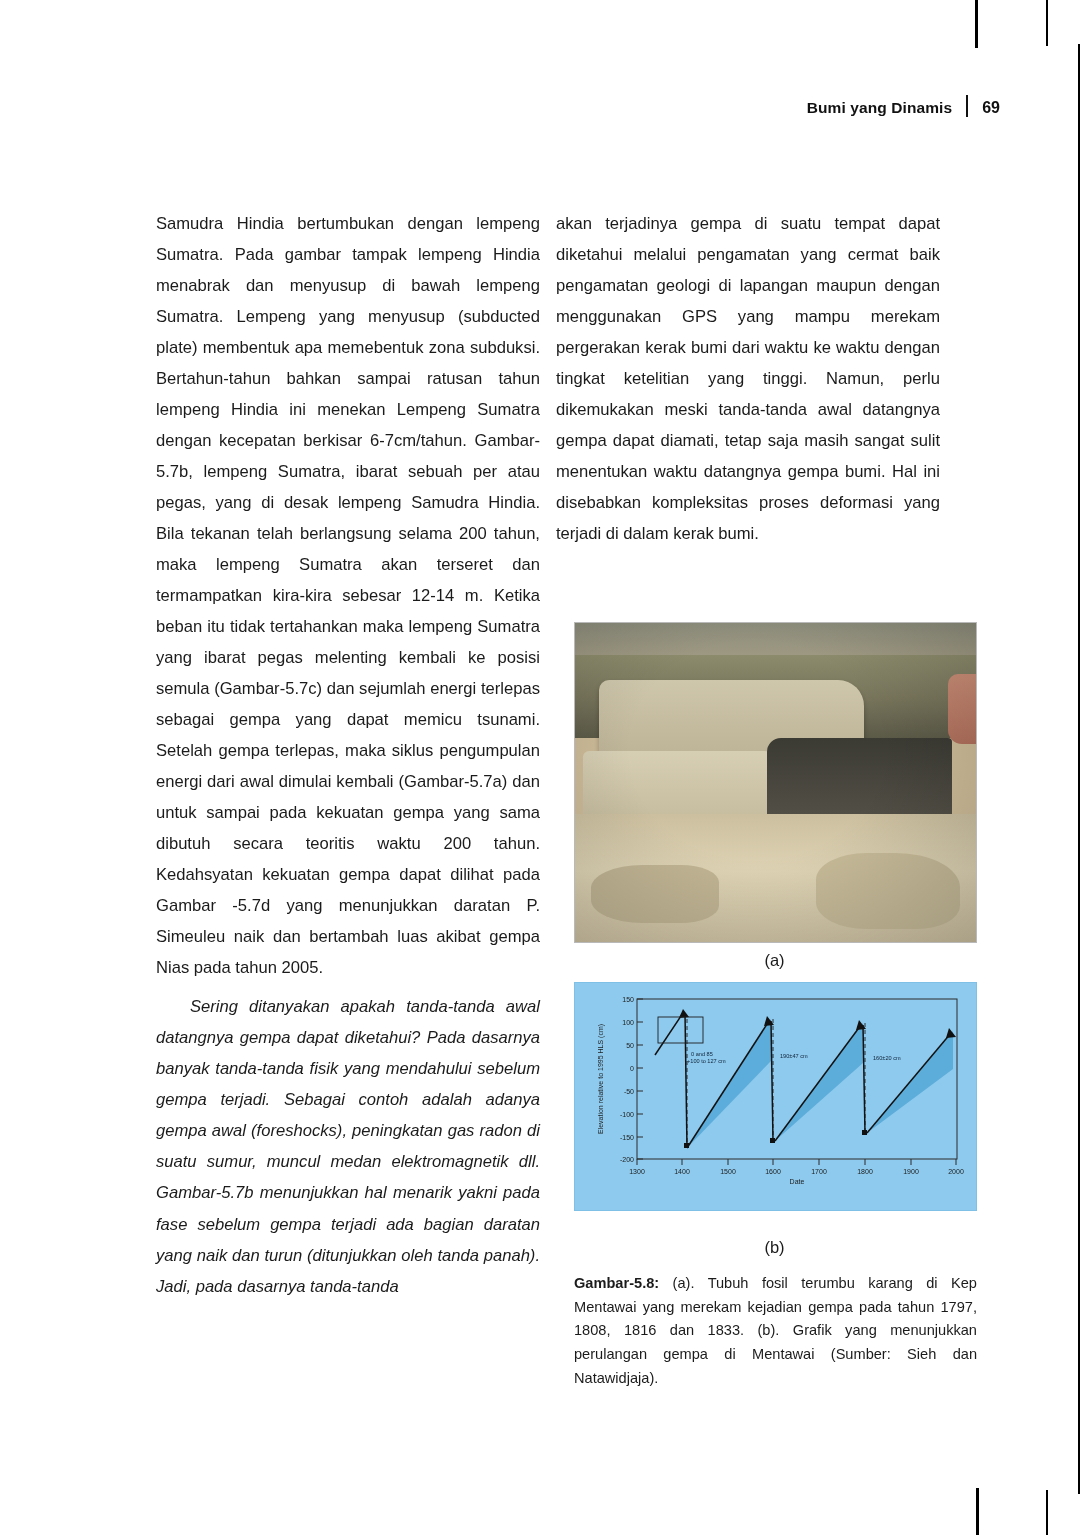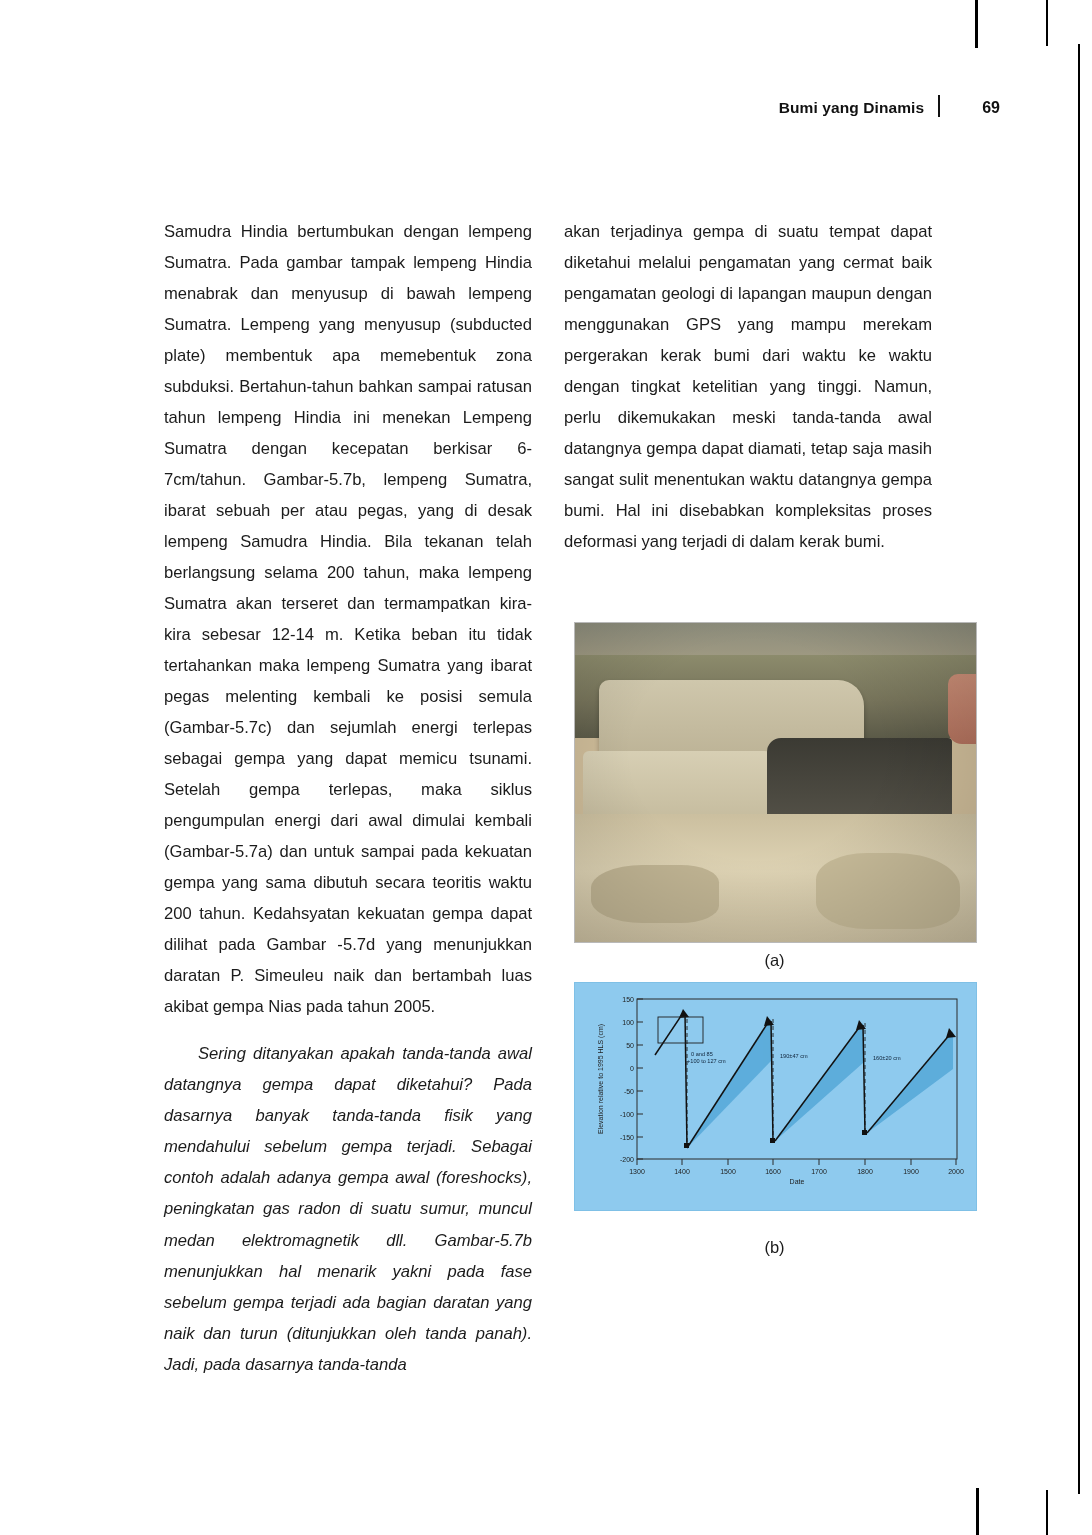--- a/index.html
+++ b/index.html
@@ -76,36 +76,35 @@
   }
   .header-rule {
     width: 2px;
     height: 22px;
     background: #111;
   }
   .header-page {
     font-size: 16px;
     font-weight: bold;
     color: #111;
-    margin-left: 28px;
   }
 
   
   .col {
     position: absolute;
     top: 200px;
     width: 400px;
     font-size: 16.6px;
     line-height: 1.87;
     text-align: justify;
     color: #1b1b1b;
   }
   .col-left { left: 148px; }
   .col-right { left: 548px; }
-  .col p { margin: 16px; }
+  .col p { margin: 8px; }
   .col p.indent { text-indent: 34px; font-style: italic; }
 
   
   .fig-photo {
     position: absolute;
     left: 574px;
     top: 622px;
     width: 401px;
     height: 319px;
     border: 1px solid #b9b9b9;
@@ -324,14 +323,17 @@
         <text x="116" y="73">0 and 85</text>
         <text x="112" y="80">+100 to 127 cm</text>
         <text x="205" y="75">190±47 cm</text>
         <text x="298" y="77">160±20 cm</text>
       </g>
     </svg>
   </div>
 
   <div class="fig-label label-b">(b)</div>
 
+  <div class="caption">
+    <b>Gambar-5.8:</b><span> (a). Tubuh fosil terumbu karang di Kep Mentawai yang merekam kejadian gempa pada tahun 1797, 1808, 1816 dan 1833. (b). Grafik yang menunjukkan perulangan gempa di Mentawai (Sumber: Sieh dan Natawidjaja).</span>
+  </div>
 
 </div>
 
 </body></html>

